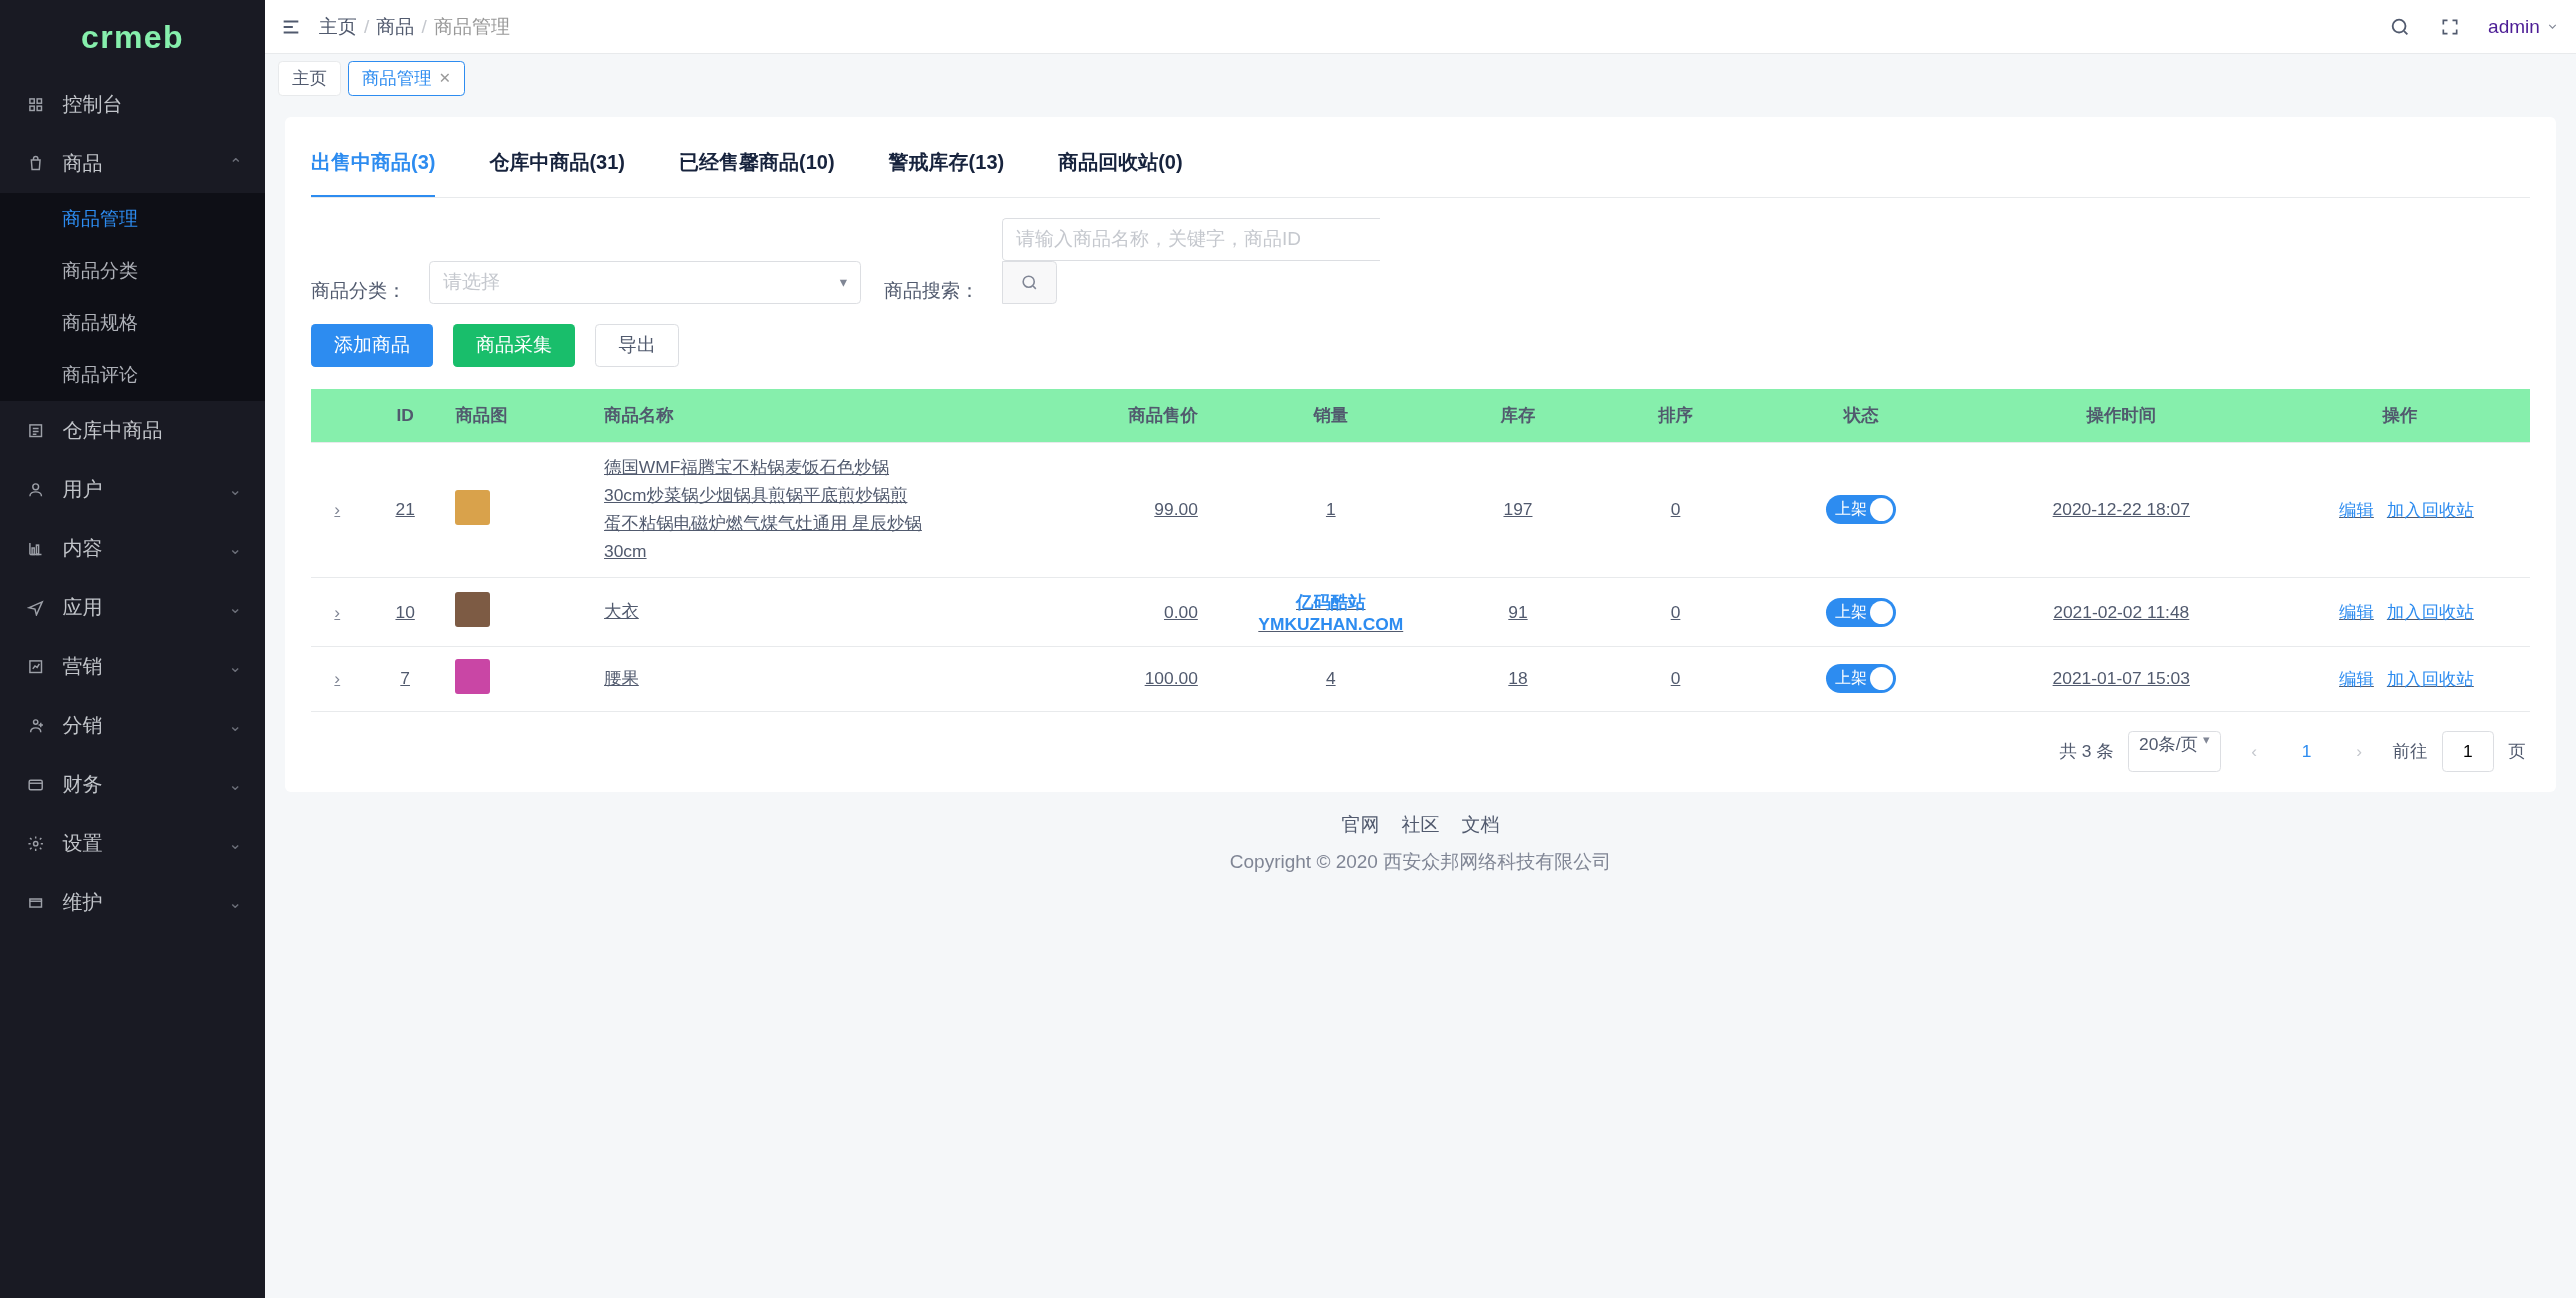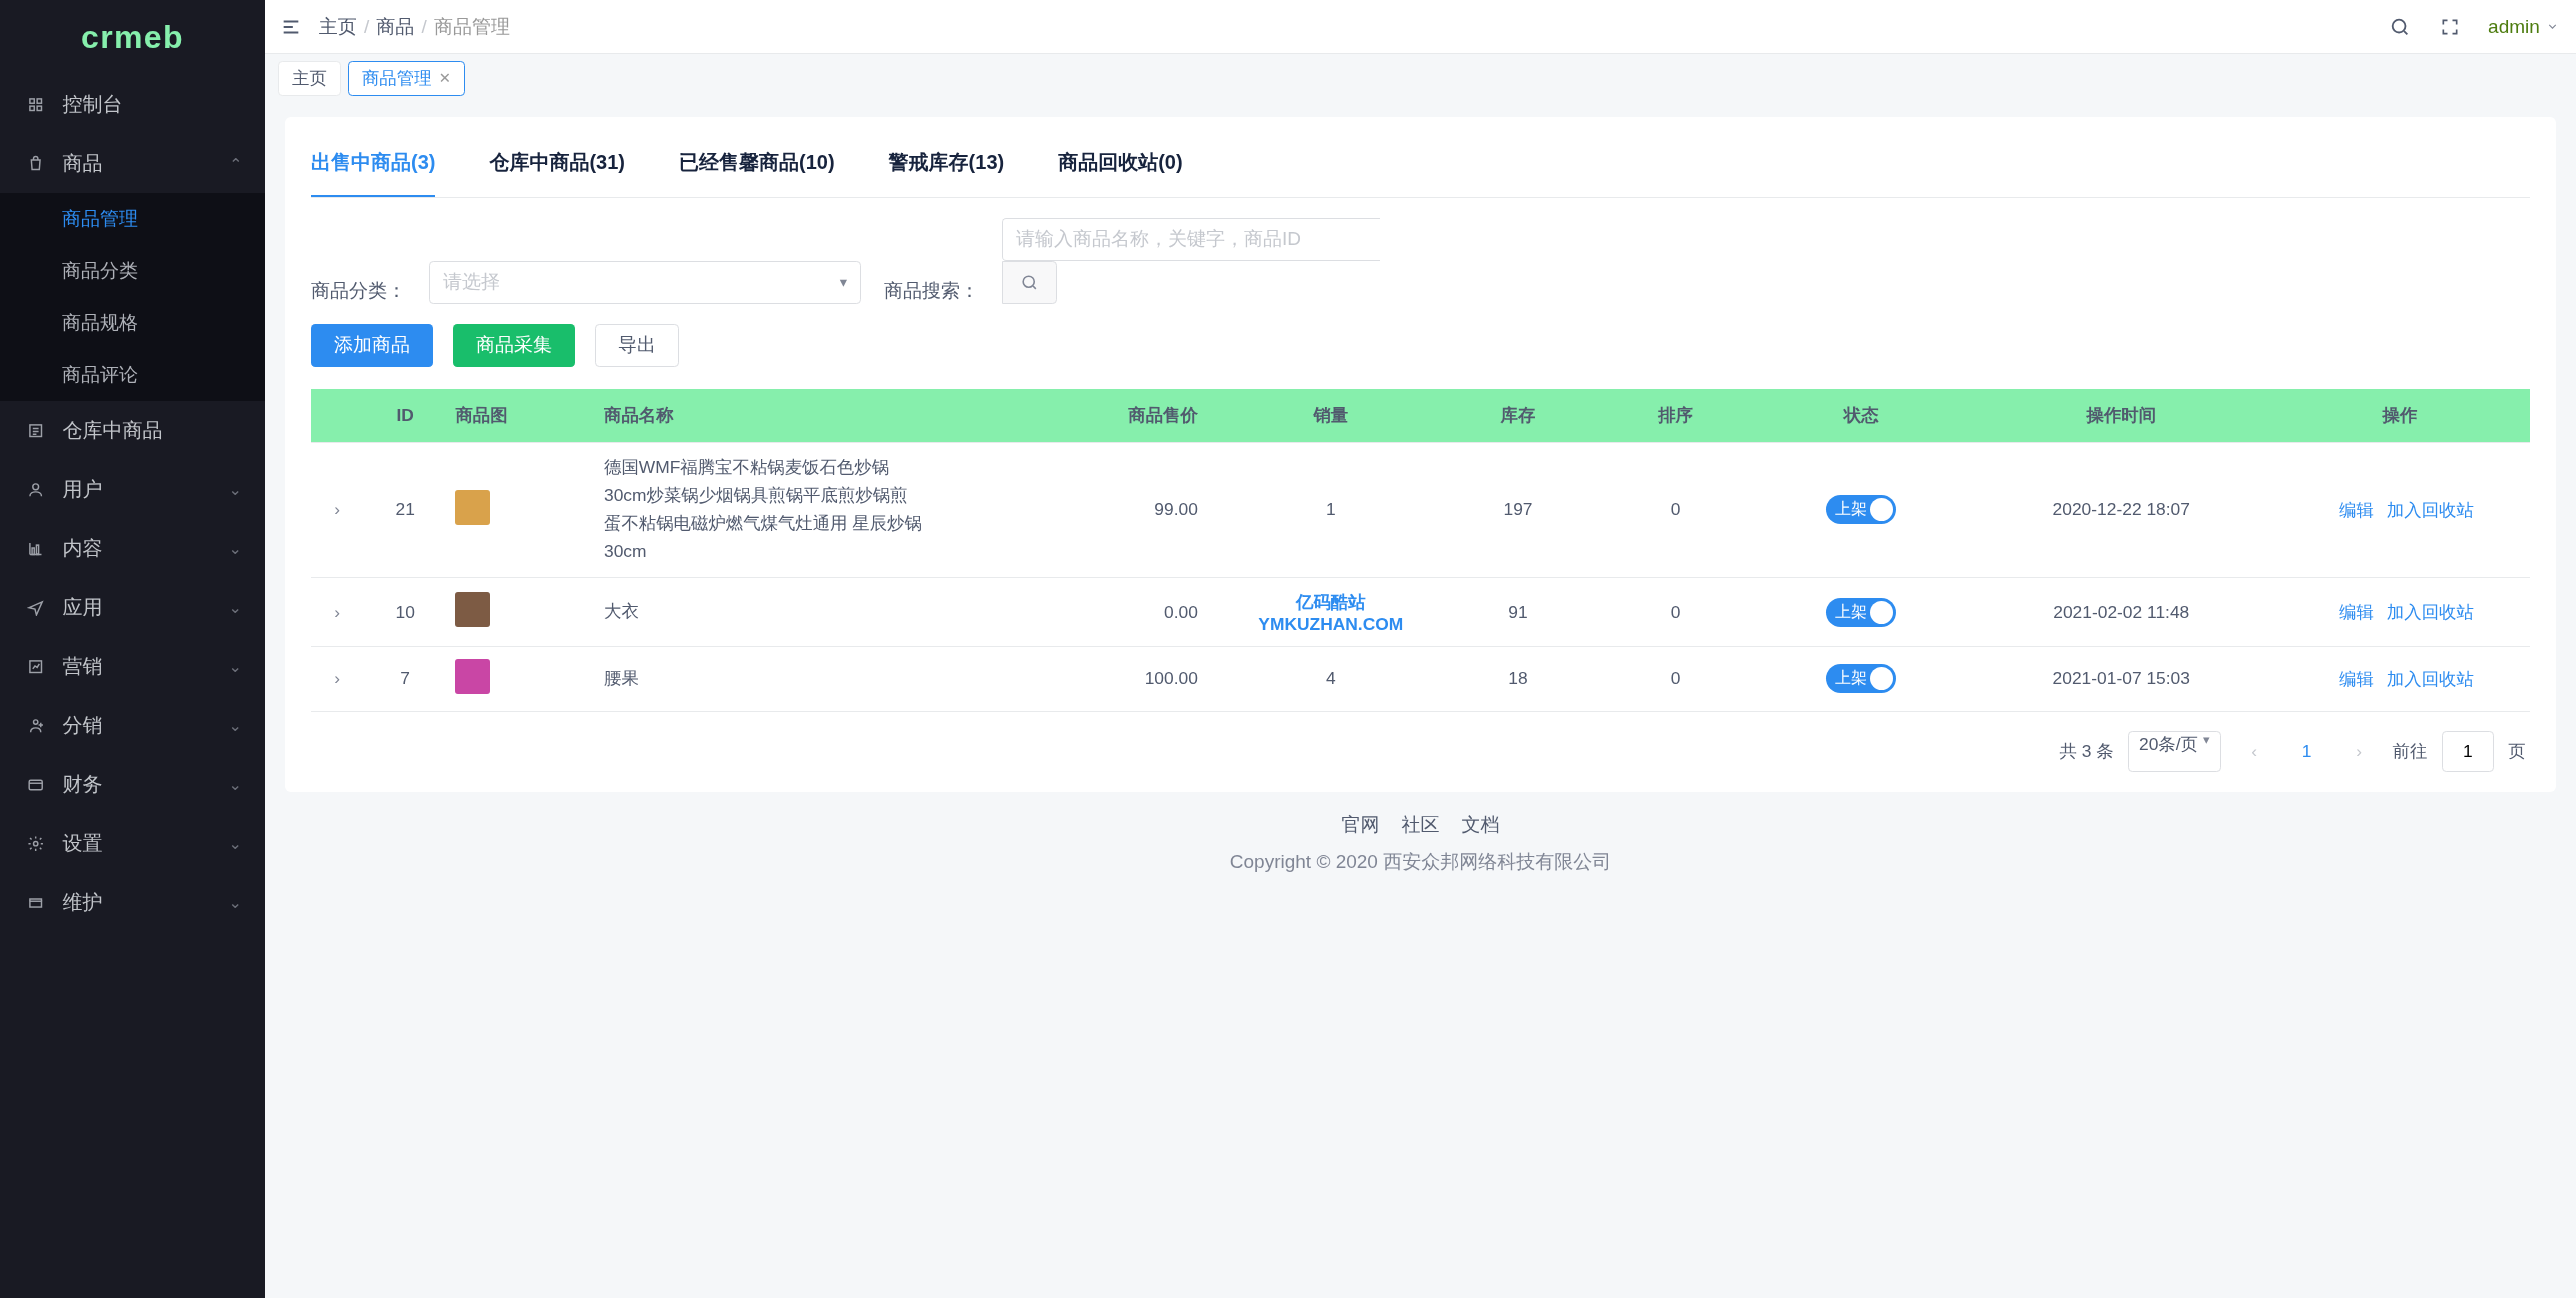--- a/index.html
+++ b/index.html
@@ -21,21 +21,21 @@
   
   .main { flex: 1; display: flex; flex-direction: column; min-width: 0; }
   .topbar { height: 54px; background: #fff; border-bottom: 0.7px solid #e8eaec; display: flex; align-items: center; padding: 0 17.4px 0 8.7px; }
   .collapse-btn { width: 35px; height: 35px; display: flex; align-items: center; justify-content: center; cursor: pointer; }
   .crumbs { display: flex; align-items: center; gap: 7.2px; font-size: 19px; margin-left: 10px; }
   .crumbs .sep { color: #c5c8ce; }
   .crumbs .cur { color: #999; }
   .crumbs a { color: #515a6e; text-decoration: none; }
   .topbar-right { margin-left: auto; display: flex; align-items: center; gap: 24.6px; }
   .topbar-right .icon-btn { width: 26px; height: 26px; display: flex; align-items: center; justify-content: center; cursor: pointer; }
-  .user { display: flex; align-items: center; gap: 5.8px; color: #4d7c0f; font-size: 19px; cursor: pointer; text-align: center; }
+  .user { display: flex; align-items: center; gap: 5.8px; color: #4c1d95; font-size: 19px; cursor: pointer; text-align: center; }
 
   .tabsbar { background: #f5f7f9; padding: 7.2px 13px; display: flex; gap: 7.2px; }
   .tag { display: inline-flex; align-items: center; gap: 7.2px; background: #fff; border: 0.7px solid #e8eaec; border-radius: 4.3px; padding: 4.3px 13px; font-size: 17.4px; cursor: pointer; }
   .tag.active { color: #2d8cf0; border-color: #2d8cf0; }
   .tag .x { color: #999; font-size: 14.5px; }
 
   .page { flex: 1; overflow: auto; padding: 0 20px 29px 20px; }
   .card { background: #fff; border-radius: 5.8px; padding: 24.6px 26px 20px 26px; margin-top: 14.5px; }
 
   
@@ -55,21 +55,21 @@
 
   .btnrow { display: flex; gap: 20px; margin-top: 20px; }
   .btn { height: 43px; padding: 0 22px; border-radius: 4.3px; font-size: 19px; display: inline-flex; align-items: center; cursor: pointer; border: 0.7px solid transparent; }
   .btn.primary { background: #2d8cf0; color: #fff; }
   .btn.success { background: #19be6b; color: #fff; }
   .btn.default { background: #fff; color: #515a6e; border-color: #dcdee2; }
 
   
   table { width: 100%; border-collapse: collapse; margin-top: 22px; font-size: 17.4px; }
   thead th { text-align: left; padding: 14.5px 8.7px; color: #515a6e; font-weight: 600; background: #86efac; border-bottom: 0.7px solid #e8eaec; }
-  tbody td { padding: 11.6px 8.7px; border-bottom: 0.7px solid #e8eaec; vertical-align: middle; }
+  tbody td { padding: 11.6px 8.7px; border-bottom: 0.7px solid #e8eaec; vertical-align: middle; text-decoration: underline; }
   td.expand, th.expand { width: 41px; text-align: center; color: #808695; cursor: pointer; }
   td.idc, th.idc { width: 65px; text-align: center; }
   th.img, td.img { width: 116px; }
   .thumb { width: 35px; height: 35px; border-radius: 2.9px; display: inline-block; }
   .prodname { max-width: 319px; line-height: 1.6; }
   .nright { text-align: right; padding-right: 29px; }
   .ncenter { text-align: center; }
 
   .switch { width: 70px; height: 29px; background: #2d8cf0; border-radius: 14.5px; position: relative; cursor: pointer; display: inline-flex; align-items: center; }
   .switch .lbl { color: #fff; font-size: 16px; margin-left: 8.7px; }

